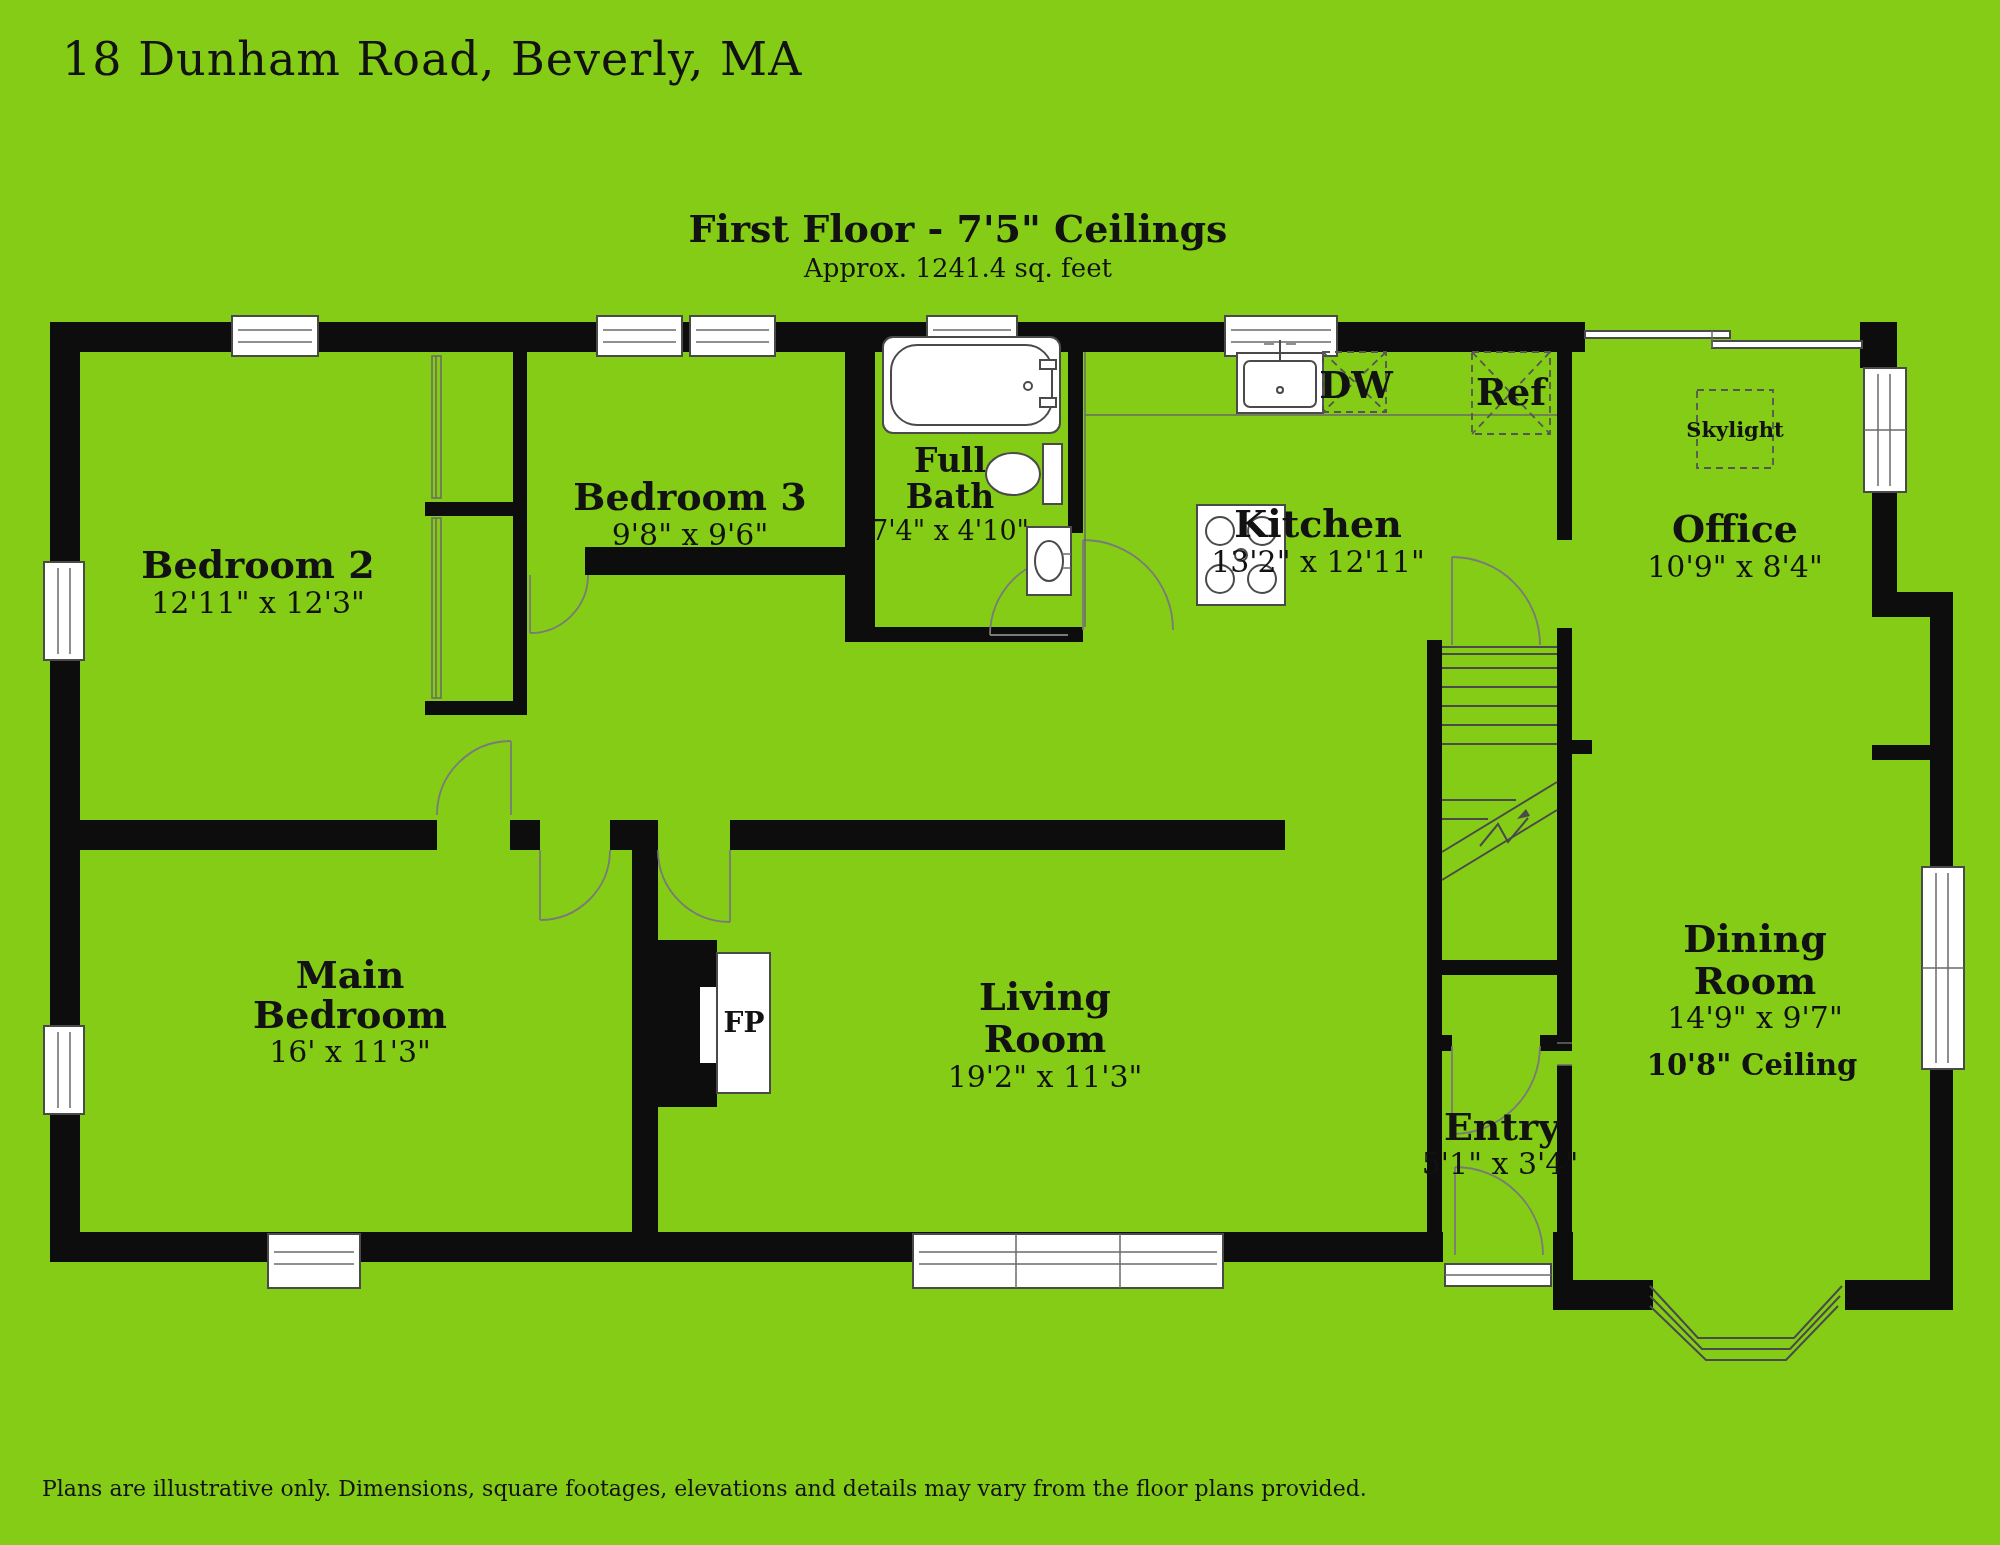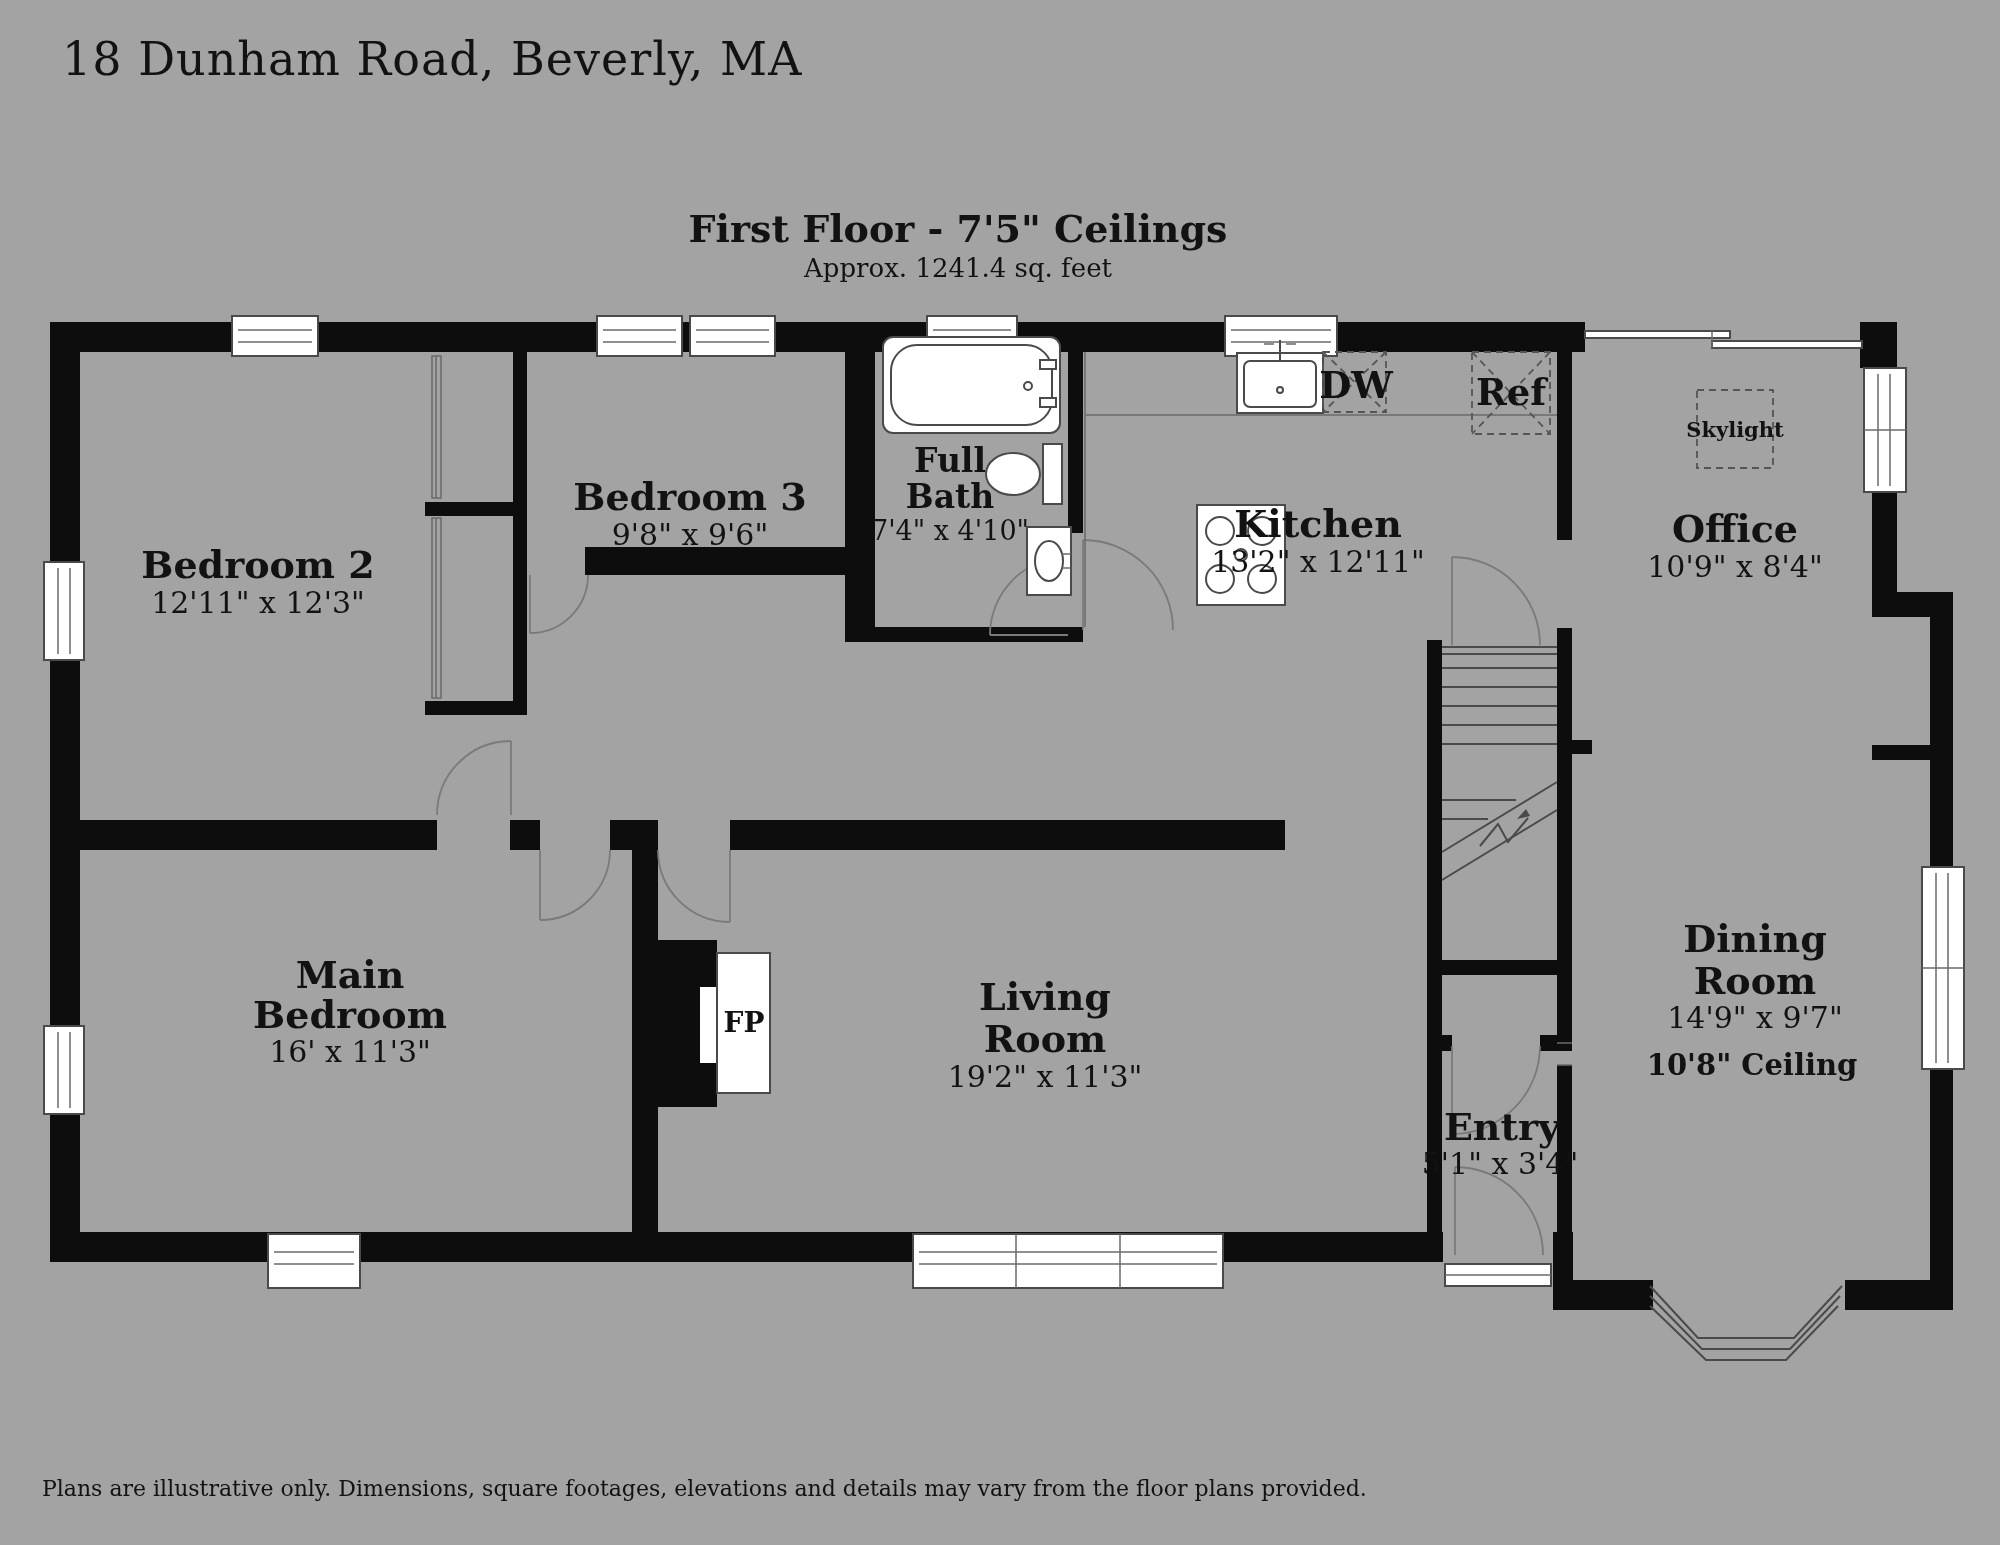--- a/index.html
+++ b/index.html
@@ -1,19 +1,19 @@
 <!DOCTYPE html>
 <html><head>
 <meta charset="utf-8">
 <style>
   html,body{margin:0;padding:0;background:#ffffff;}
   .screen{
     position:relative;
     width:2000px;height:1545px;
-    background:#a3a3a3;
+    background:#84cc16;
     font-family:"DejaVu Serif","Liberation Serif",serif;
     overflow:hidden;
   }
   svg{position:absolute;left:0;top:0;}
   .wall{fill:#0d0d0d;stroke:none;}
   .thin{stroke:#4a4a4a;stroke-width:2;fill:none;}
   .thinner{stroke:#6a6a6a;stroke-width:1.5;fill:none;}
   .winbox{fill:#ffffff;stroke:#4a4a4a;stroke-width:2;}
   .dash{fill:none;stroke:#555555;stroke-width:1.8;stroke-dasharray:7 5;}
   .arc{fill:none;stroke:#7a7a7a;stroke-width:1.8;}

